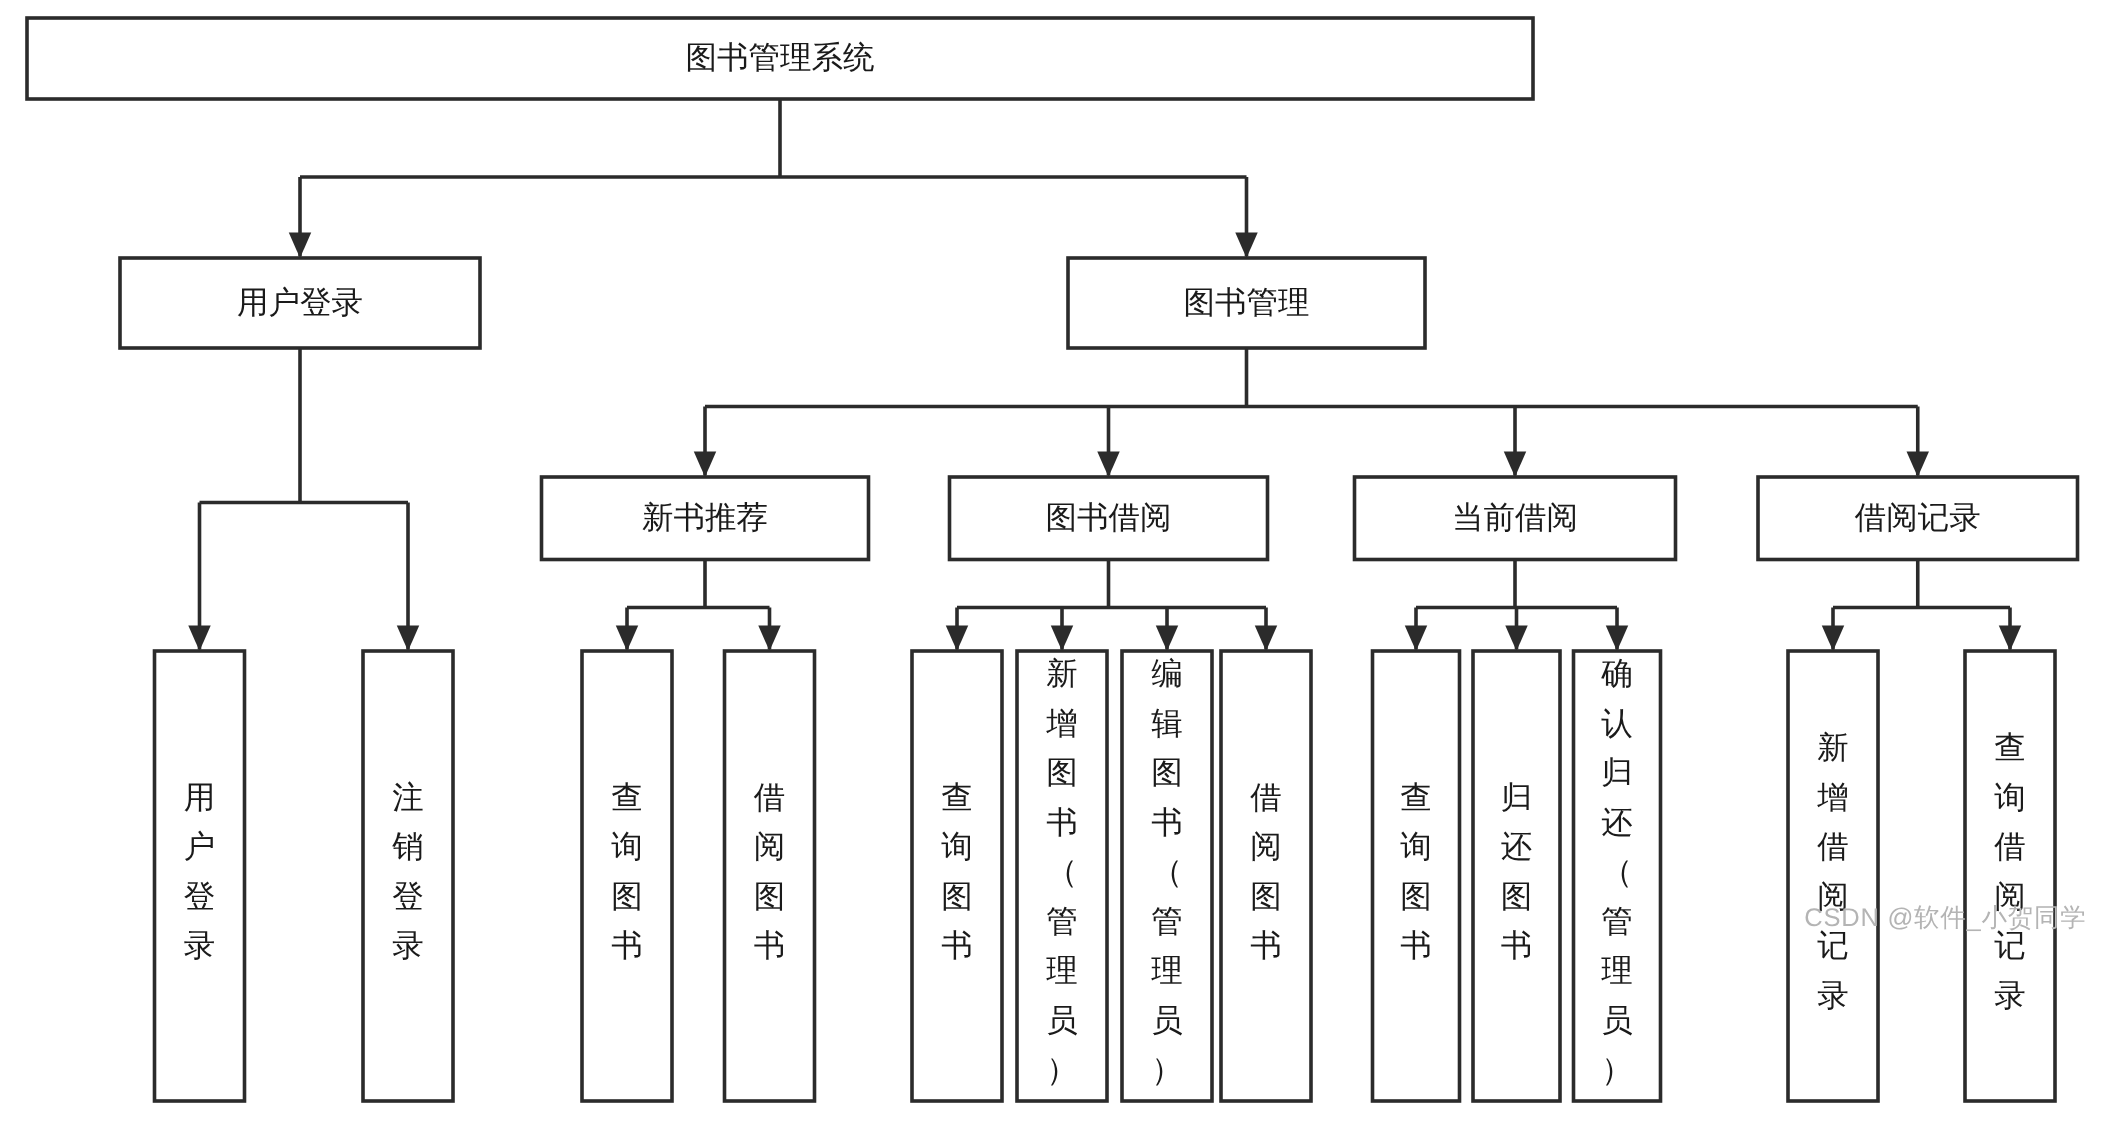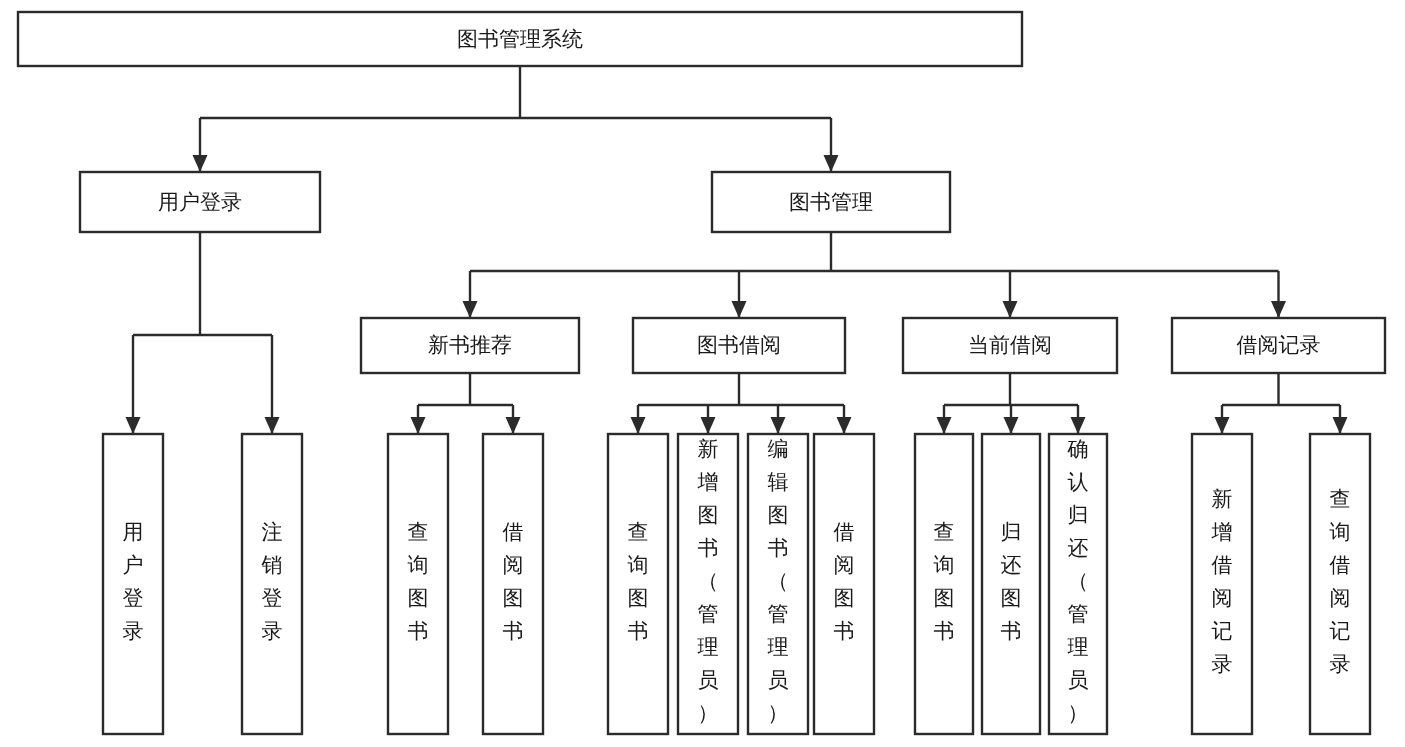--- a/index.html
+++ b/index.html
@@ -209,14 +209,15 @@
           <text x="1222" y="505.5" class="node-label-v"><tspan x="1222" dy="0">新</tspan><tspan x="1222" dy="33">增</tspan><tspan x="1222" dy="33">借</tspan><tspan x="1222" dy="33">阅</tspan><tspan x="1222" dy="33">记</tspan><tspan x="1222" dy="33">录</tspan></text>
         </g>
         <g>
           <rect x="1310" y="434" width="60" height="300" class="node-box" rx="0"></rect>
           <text x="1340" y="505.5" class="node-label-v"><tspan x="1340" dy="0">查</tspan><tspan x="1340" dy="33">询</tspan><tspan x="1340" dy="33">借</tspan><tspan x="1340" dy="33">阅</tspan><tspan x="1340" dy="33">记</tspan><tspan x="1340" dy="33">录</tspan></text>
         </g>
       </g>
 
   </svg>
 
+  <div class="watermark">CSDN @软件_小贺同学</div>
 
 </div>
 
 </body></html>

